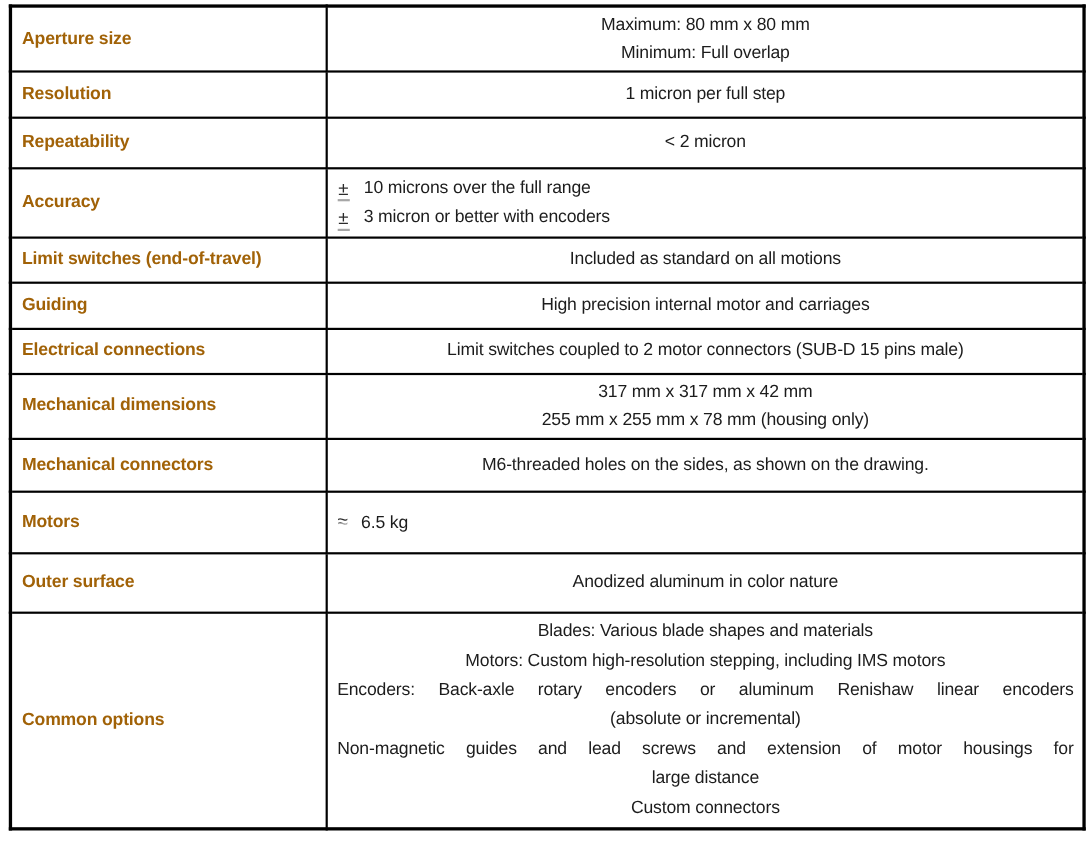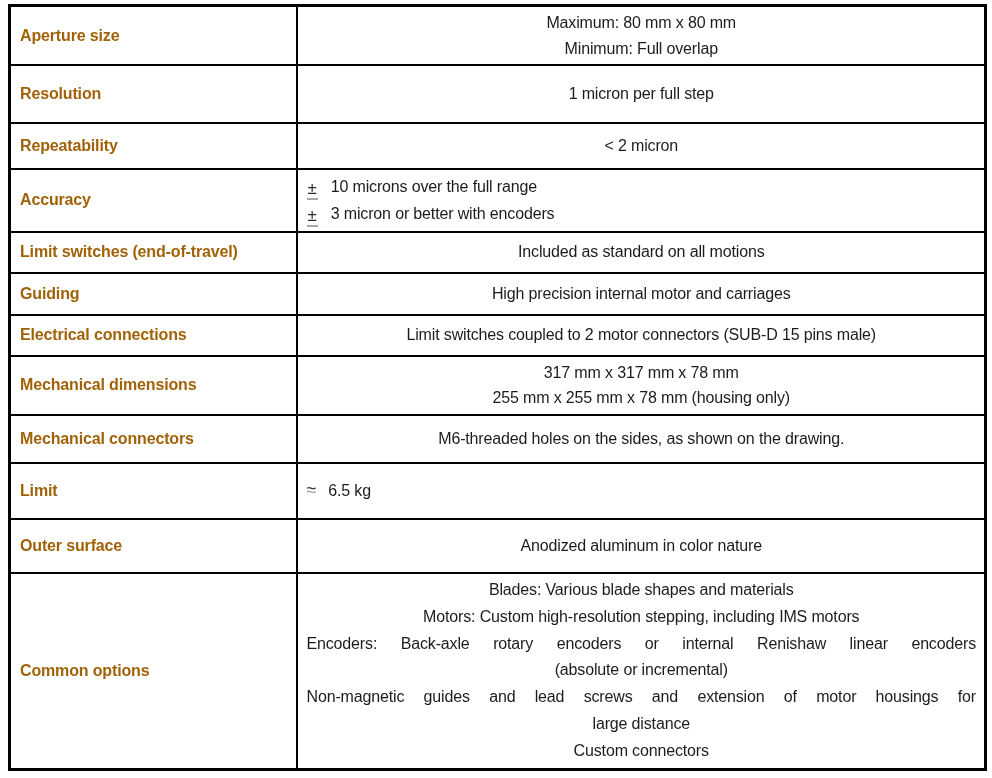--- a/index.html
+++ b/index.html
@@ -89,21 +89,21 @@
       <tr style="height:53px">
         <td class="label-cell">
           <div class="line">Aperture size</div>
         </td>
         <td class="value-cell">
           <div class="line">Maximum: 80 mm x 80 mm</div>
           <div class="line">Minimum: Full overlap</div>
         </td>
       </tr>
 
-      <tr style="height:58px">
+      <tr style="height:42px">
         <td class="label-cell">
           <div class="line">Resolution</div>
         </td>
         <td class="value-cell">
           <div class="line">1 micron per full step</div>
         </td>
       </tr>
 
       <tr style="height:46px">
         <td class="label-cell">
@@ -150,37 +150,37 @@
           <div class="line">Limit switches coupled to 2 motor connectors (SUB-D 15 pins male)</div>
         </td>
       </tr>
 
 
       <tr style="height:57px">
         <td class="label-cell">
           <div class="line">Mechanical dimensions</div>
         </td>
         <td class="value-cell">
-          <div class="line">317 mm x 317 mm x 78 mm</div>
+          <div class="line">317 mm x 317 mm x 42 mm</div>
           <div class="line">255 mm x 255 mm x 78 mm (housing only)</div>
         </td>
       </tr>
 
       <tr style="height:48px">
         <td class="label-cell">
           <div class="line">Mechanical connectors</div>
         </td>
         <td class="value-cell">
           <div class="line">M6-threaded holes on the sides, as shown on the drawing.</div>
         </td>
       </tr>
 
       <tr style="height:56px">
         <td class="label-cell">
-          <div class="line">Limit</div>
+          <div class="line">Motors</div>
         </td>
         <td class="value-cell">
           <span class="sym-line"><span class="approx-sym">≈</span><span>6.5 kg</span></span>
         </td>
       </tr>
 
       <tr style="height:54px">
         <td class="label-cell">
           <div class="line">Outer surface</div>
         </td>
@@ -189,21 +189,21 @@
         </td>
       </tr>
 
       <tr style="height:186px">
         <td class="label-cell">
           <div class="line">Common options</div>
         </td>
         <td class="value-cell common-cell">
           <div class="line">Blades: Various blade shapes and materials</div>
           <div class="line">Motors: Custom high-resolution stepping, including IMS motors</div>
-          <div class="line stretch">Encoders: Back-axle rotary encoders or internal Renishaw linear encoders</div>
+          <div class="line stretch">Encoders: Back-axle rotary encoders or aluminum Renishaw linear encoders</div>
           <div class="line">(absolute or incremental)</div>
           <div class="line stretch">Non-magnetic guides and lead screws and extension of motor housings for</div>
           <div class="line">large distance</div>
           <div class="line">Custom connectors</div>
         </td>
       </tr>
 
     </tbody>
   </table>
 </div>

